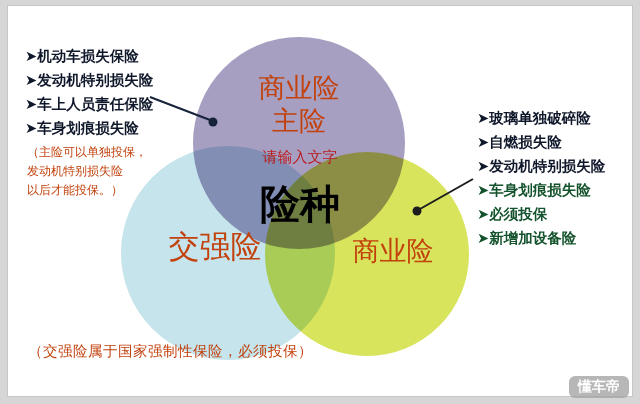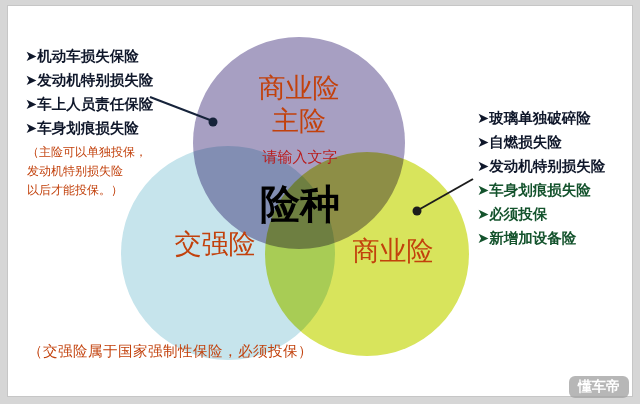--- a/index.html
+++ b/index.html
@@ -23,21 +23,21 @@
     border-radius: 50%;
     mix-blend-mode: multiply;
   }
   .circle-top   { left: 193px; top: 37px;  width: 212px; height: 212px; background: #a79fc2; }
   .circle-left  { left: 121px; top: 146px; width: 214px; height: 214px; background: #c6e4ec; }
   .circle-right { left: 265px; top: 152px; width: 204px; height: 204px; background: #d8e45c; }
 
   
   .label { position: absolute; text-align: center; color: #c2410c; }
   .label-top   { left: 219px; top: 72px;  width: 160px; font-size: 27px; line-height: 33px; }
-  .label-left  { left: 153px; top: 226px; width: 124px; font-size: 27px; }
+  .label-left  { left: 153px; top: 226px; width: 124px; font-size: 31px; }
   .label-right { left: 327px; top: 236px; width: 132px; font-size: 27px; line-height: 31px; }
 
   .center-placeholder {
     position: absolute; left: 244px; top: 148px; width: 112px;
     text-align: center; color: #b91c1c; font-size: 15px;
   }
   .center-title {
     position: absolute; left: 249px; top: 177px; width: 102px;
     text-align: center; color: #000000; font-size: 40px; font-weight: bold;
   }

